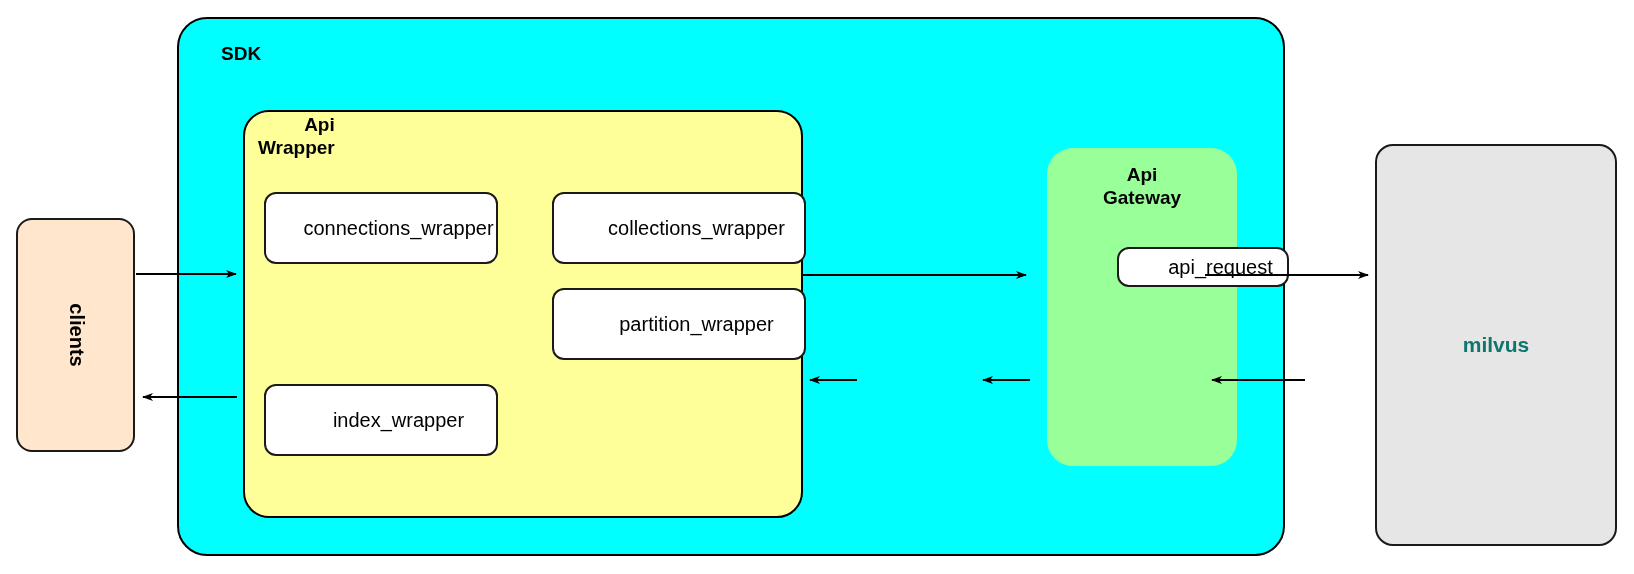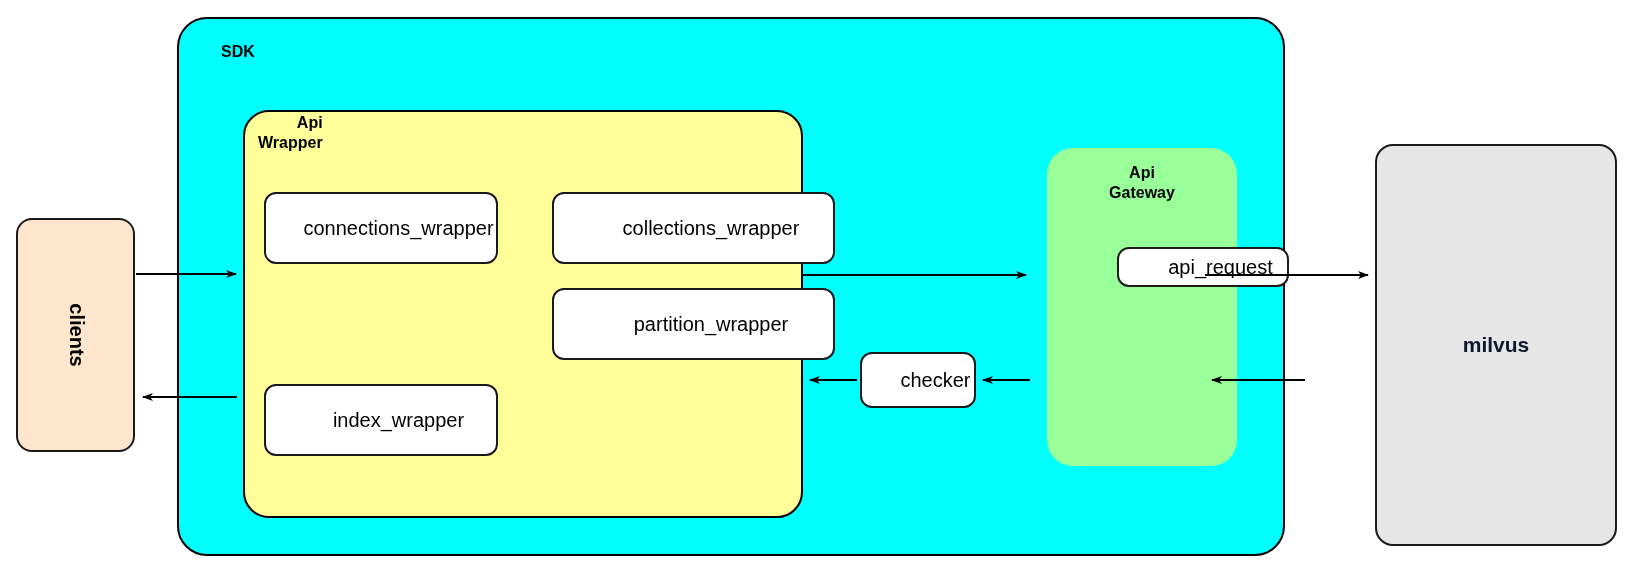--- a/index.html
+++ b/index.html
@@ -44,21 +44,21 @@
     width: 190px;
     height: 318px;
     background: #99ff99;
     border: none;
     border-radius: 26px;
   }
   
   .container-title {
     position: absolute;
     font-weight: bold;
-    font-size: 16px;
+    font-size: 19px;
     color: #000000;
     line-height: 1.22;
     white-space: pre-line;
   }
   .sdk-title {
     left: 221px;
     top: 42px;
   }
   .apiwrapper-title {
     left: 258px;
@@ -80,21 +80,21 @@
     border-radius: 12px;
     display: flex;
     align-items: center;
     justify-content: center;
     font-size: 20px;
     color: #000000;
     text-align: center;
     padding-left: 35px;
   }
   .w-col-left  { left: 264px; width: 234px; }
-  .w-col-right { left: 552px; width: 283px; }
+  .w-col-right { left: 552px; width: 254px; }
   .w-row-1 { top: 192px; height: 72px; }
   .w-row-2 { top: 288px; height: 72px; }
   .w-row-3 { top: 384px; height: 72px; }
 
   .gw-node { left: 1081px; width: 172px; height: 40px; margin-left: 36px; }
   .gw-row-1 { top: 247px; }
   .gw-row-2 { top: 352px; }
 
   .checker-node {
     left: 860px;
@@ -128,21 +128,21 @@
     width: 242px;
     height: 402px;
     background: #e6e6e6;
     border: 2px solid #1a1a1a;
     border-radius: 18px;
     display: flex;
     align-items: center;
     justify-content: center;
     font-weight: bold;
     font-size: 21px;
-    color: #0f172a;
+    color: #0f766e;
   }
   
   #arrows {
     position: absolute;
     left: 0;
     top: 0;
     width: 1634px;
     height: 574px;
     pointer-events: none;
   }
@@ -169,21 +169,20 @@
   <div class="node w-col-left w-row-1">connections_wrapper</div>
 
   <div class="node w-col-right w-row-1">collections_wrapper</div>
 
 
   <div class="node w-col-right w-row-2">partition_wrapper</div>
 
   <div class="node w-col-left w-row-3">index_wrapper</div>
 
 
-  <div class="node checker-node">checker</div>
 
   <div class="node gw-node gw-row-1">api_request</div>
 
 
   <div class="box clients-box">
     <div class="clients-label">clients</div>
   </div>
 
   <div class="box milvus-box">milvus</div>
 

